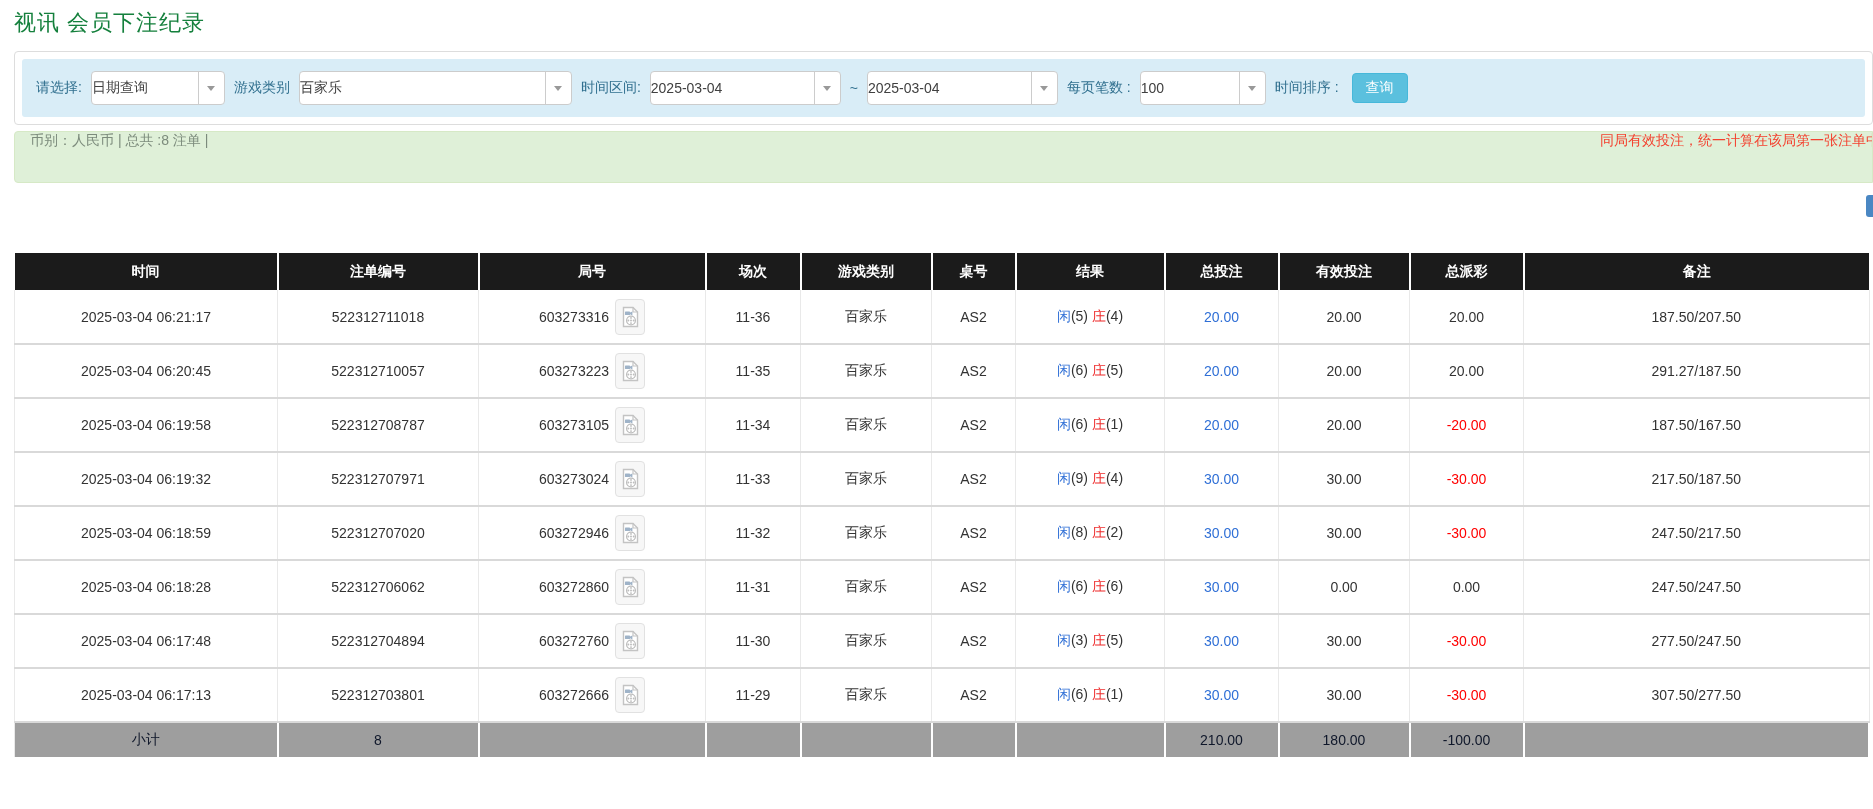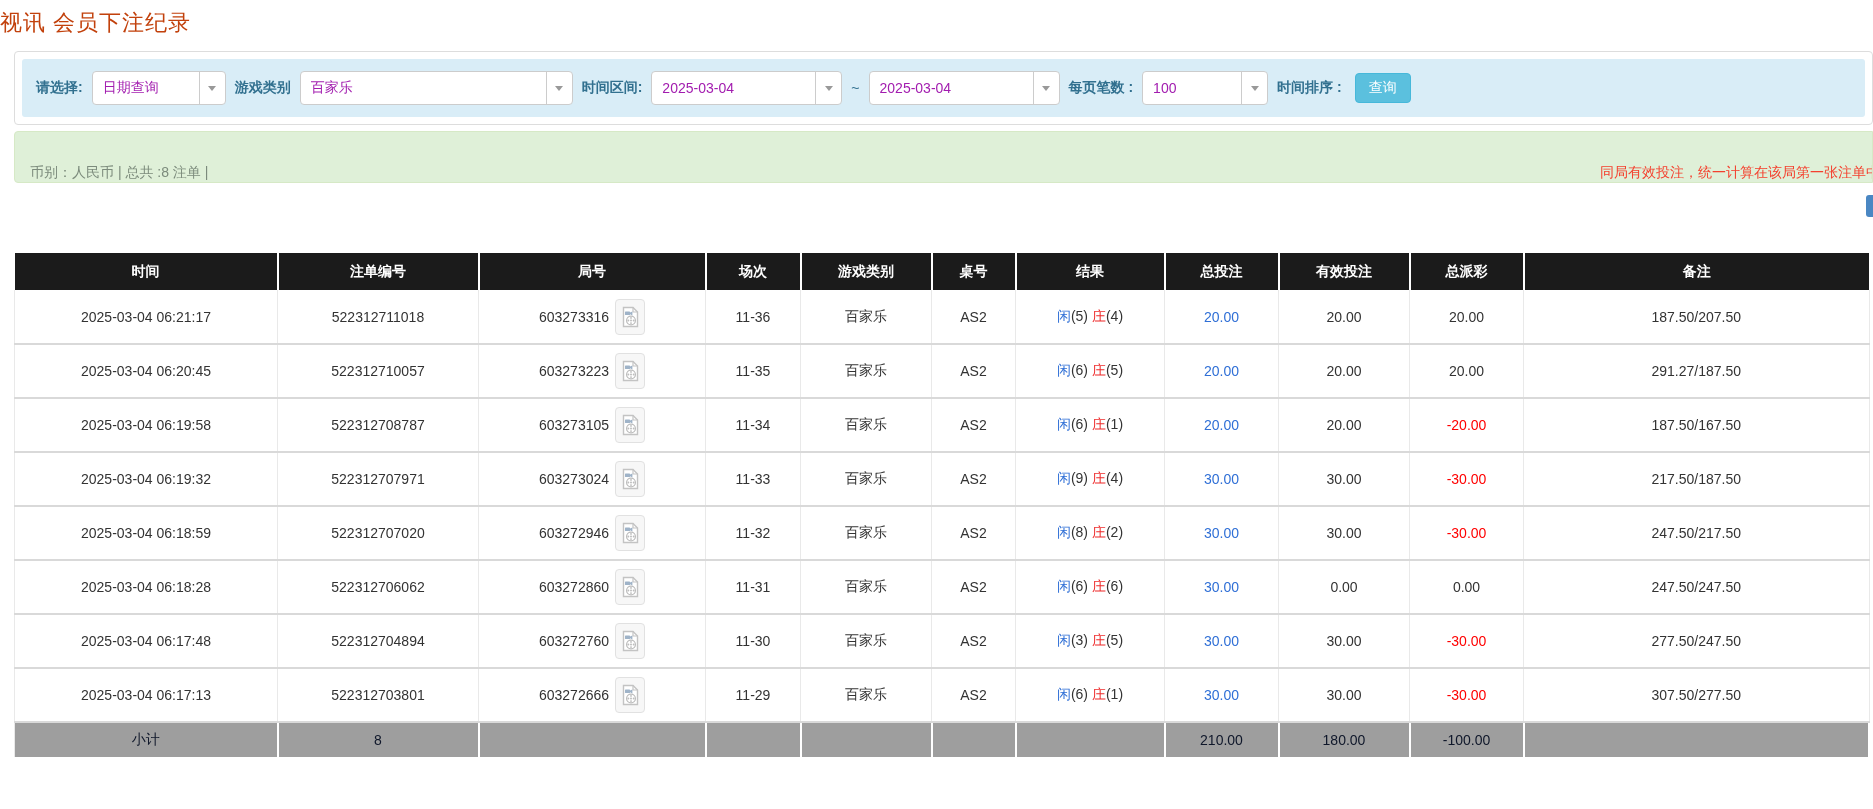--- a/index.html
+++ b/index.html
@@ -1,26 +1,26 @@
 <!DOCTYPE html>
 <html><head>
 <meta charset="utf-8">
 <style>
   *{box-sizing:border-box;margin:0;padding:0}
   html,body{width:1873px;height:809px;overflow:hidden}
   body{background:#fff;font-family:"Liberation Sans",sans-serif;position:relative;color:#333}
-  .title{font-size:22px;color:#c2410c;margin:8px 0 0 0;font-weight:400;letter-spacing:1px}
+  .title{font-size:22px;color:#15803d;margin:8px 0 0 14px;font-weight:400;letter-spacing:1px}
   .panel{margin:13px 0 0 14px;width:calc(100% - 14px);border:1px solid #ddd;border-radius:4px;padding:7px;background:#fff}
   .filter{background:#d9edf7;border-radius:3px;height:58px;display:flex;align-items:center;padding:0 14px;gap:9px;white-space:nowrap}
-  .flabel{color:#31708f;font-weight:bold;font-size:14px}
-  .sel{height:34px;background:#fff;border:1px solid #ccc;border-radius:4px;display:flex;align-items:center;justify-content:space-between;padding-left:10px;font-size:14px;color:#a21caf;cursor:pointer}
+  .flabel{color:#31708f;font-weight:normal;font-size:14px}
+  .sel{height:34px;background:#fff;border:1px solid #ccc;border-radius:4px;display:flex;align-items:center;justify-content:space-between;font-size:14px;color:#404040;cursor:pointer}
   .sel .caret{width:26px;height:100%;border-left:1px solid #ccc;display:flex;align-items:center;justify-content:center}
   .caret i{width:0;height:0;border-left:4px solid transparent;border-right:4px solid transparent;border-top:5px solid #999}
   .btn-search{height:30px;padding:0 13px;background:#5bc0de;border:1px solid #46b8da;color:#fff;font-size:14px;border-radius:4px;cursor:pointer;margin-left:4px}
-  .info{margin:6px 0 0 14px;width:calc(100% - 14px);height:52px;background:#dff0d8;border:1px solid #d6e9c6;border-radius:4px 0 0 4px;display:flex;align-items:flex-end;justify-content:space-between;padding-left:15px;font-size:14px;overflow:hidden}
+  .info{margin:6px 0 0 14px;width:calc(100% - 14px);height:52px;background:#dff0d8;border:1px solid #d6e9c6;border-radius:4px 0 0 4px;display:flex;align-items:flex-start;justify-content:space-between;padding-left:15px;font-size:14px;overflow:hidden}
   .info-left{color:#7c8b7c}
   .info-right{color:#f4402e;margin-right:-8px;white-space:nowrap}
   .sliver{position:absolute;top:195px;right:0;width:7px;height:22px;background:#4a87c3;border:none;border-radius:3px 0 0 3px;cursor:pointer}
   .tbl-wrap{margin:70px 0 0 14px;width:calc(100% - 17px)}
   table{border-collapse:collapse;width:100%;font-size:14px;table-layout:fixed}
   thead th{background:#1b1b1b;color:#fff;height:37px;font-weight:bold;border-right:2px solid #fff;font-size:14px}
   thead th:last-child{border-right:none}
   tbody td{height:54px;text-align:center;border-bottom:2px solid #d9d9d9;border-right:1px solid #e9e9e9;white-space:nowrap;overflow:hidden}
   tbody tr td:first-child{border-left:1px solid #e9e9e9}
   tr.sum td{background:#9e9e9e;color:#0f172a;height:36px;border-right:2px solid #fff;border-bottom:3px solid #fff;border-left:none}

